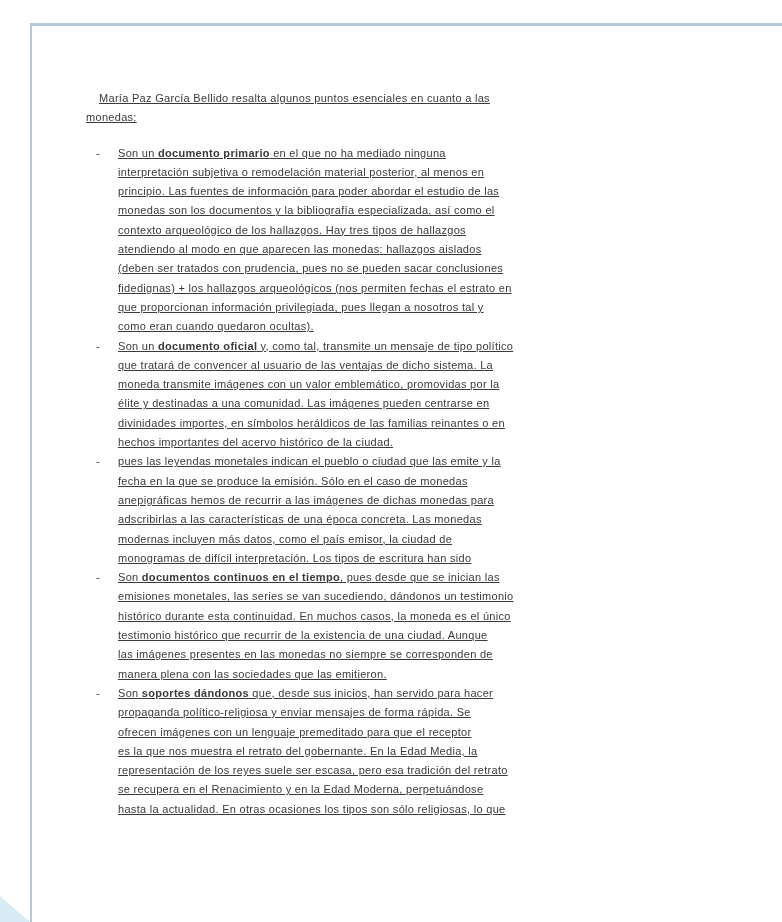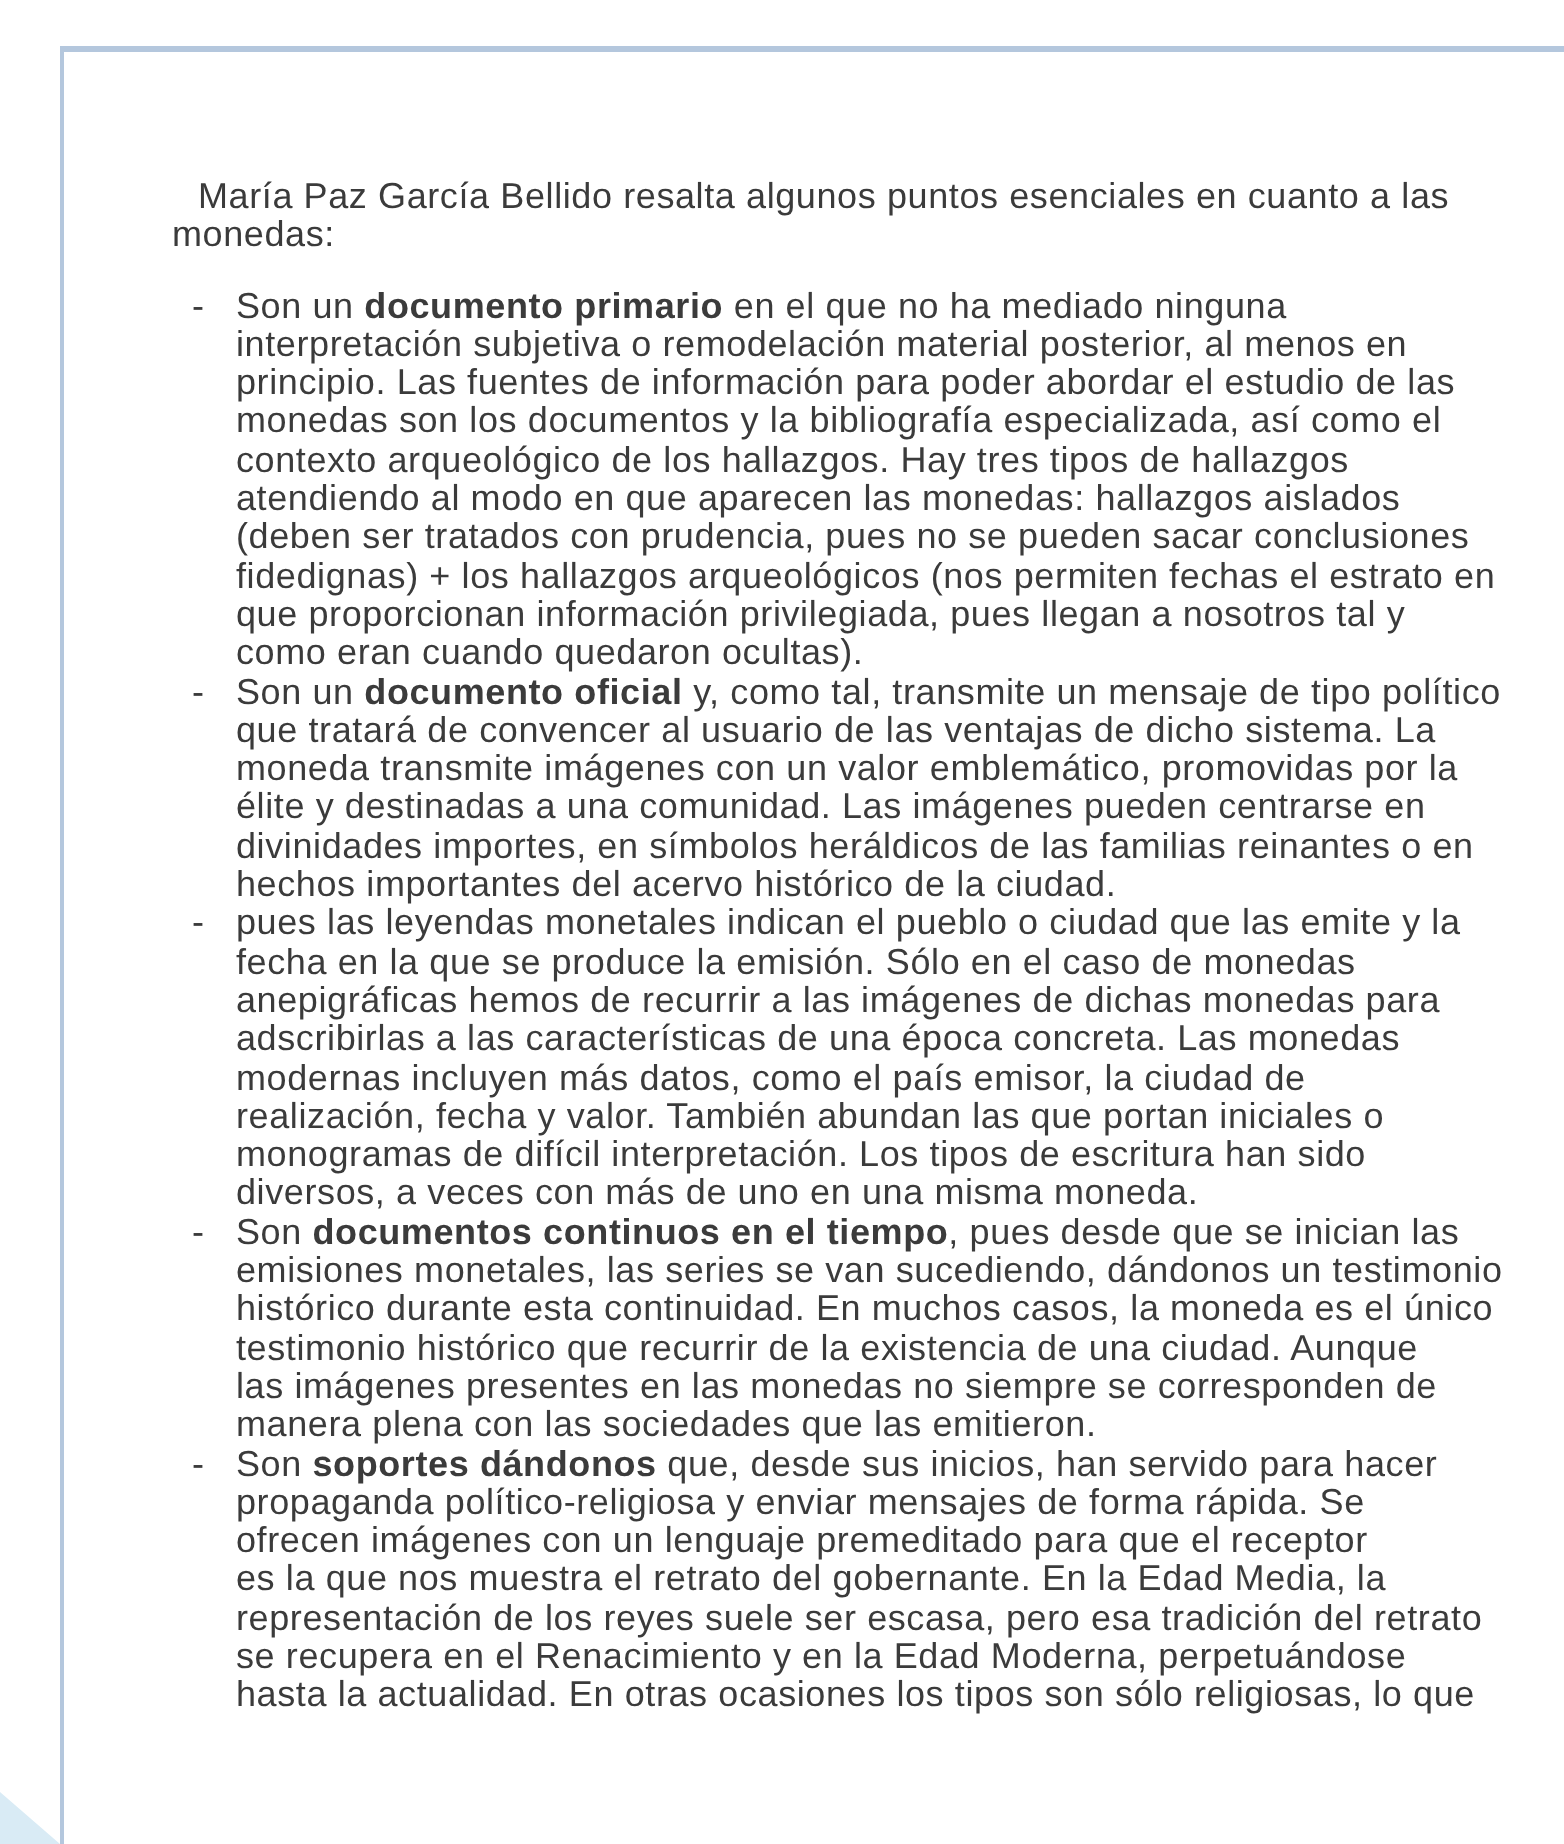--- a/index.html
+++ b/index.html
@@ -19,21 +19,21 @@
     background: var(--border-color, #b4c7dd);
   }
   .corner-triangle {
     position: absolute; left: 0; bottom: 0; width: 30px; height: 26px;
     background: var(--triangle-color, #d9ebf5);
     clip-path: polygon(0 0, 100% 100%, 0 100%);
   }
   .text-block {
     position: absolute; left: 86px; top: 89px; width: 640px;
     color: var(--text-color, #3b3b3b);
-    font-size: 18px; line-height: 19.3px; letter-spacing: 0.3px;
+    font-size: 11px; line-height: 19.3px; letter-spacing: 0.3px; text-decoration: underline;
   }
   .line { white-space: pre; }
   .first-indent { padding-left: 13px; }
   .bullet-list { margin-top: 16px; }
   .bullet-item { position: relative; padding-left: 32px; }
   .marker { position: absolute; left: 10px; top: 0; }
   .bold { font-weight: 700; }
 </style>
 </head>
 <body>
@@ -70,23 +70,21 @@
         <div class="line"><span>divinidades importes, en símbolos heráldicos de las familias reinantes o en</span></div>
         <div class="line"><span>hechos importantes del acervo histórico de la ciudad.</span></div>
       </div>
       <div class="bullet-item">
         <span class="marker">-</span>
         <div class="line"><span>pues las leyendas monetales indican el pueblo o ciudad que las emite y la</span></div>
         <div class="line"><span>fecha en la que se produce la emisión. Sólo en el caso de monedas</span></div>
         <div class="line"><span>anepigráficas hemos de recurrir a las imágenes de dichas monedas para</span></div>
         <div class="line"><span>adscribirlas a las características de una época concreta. Las monedas</span></div>
         <div class="line"><span>modernas incluyen más datos, como el país emisor, la ciudad de</span></div>
-        <div class="line"><span>realización, fecha y valor. También abundan las que portan iniciales o</span></div>
         <div class="line"><span>monogramas de difícil interpretación. Los tipos de escritura han sido</span></div>
-        <div class="line"><span>diversos, a veces con más de uno en una misma moneda.</span></div>
       </div>
       <div class="bullet-item">
         <span class="marker">-</span>
         <div class="line"><span>Son </span><span class="bold">documentos continuos en el tiempo</span><span>, pues desde que se inician las</span></div>
         <div class="line"><span>emisiones monetales, las series se van sucediendo, dándonos un testimonio</span></div>
         <div class="line"><span>histórico durante esta continuidad. En muchos casos, la moneda es el único</span></div>
         <div class="line"><span>testimonio histórico que recurrir de la existencia de una ciudad. Aunque</span></div>
         <div class="line"><span>las imágenes presentes en las monedas no siempre se corresponden de</span></div>
         <div class="line"><span>manera plena con las sociedades que las emitieron.</span></div>
       </div>

